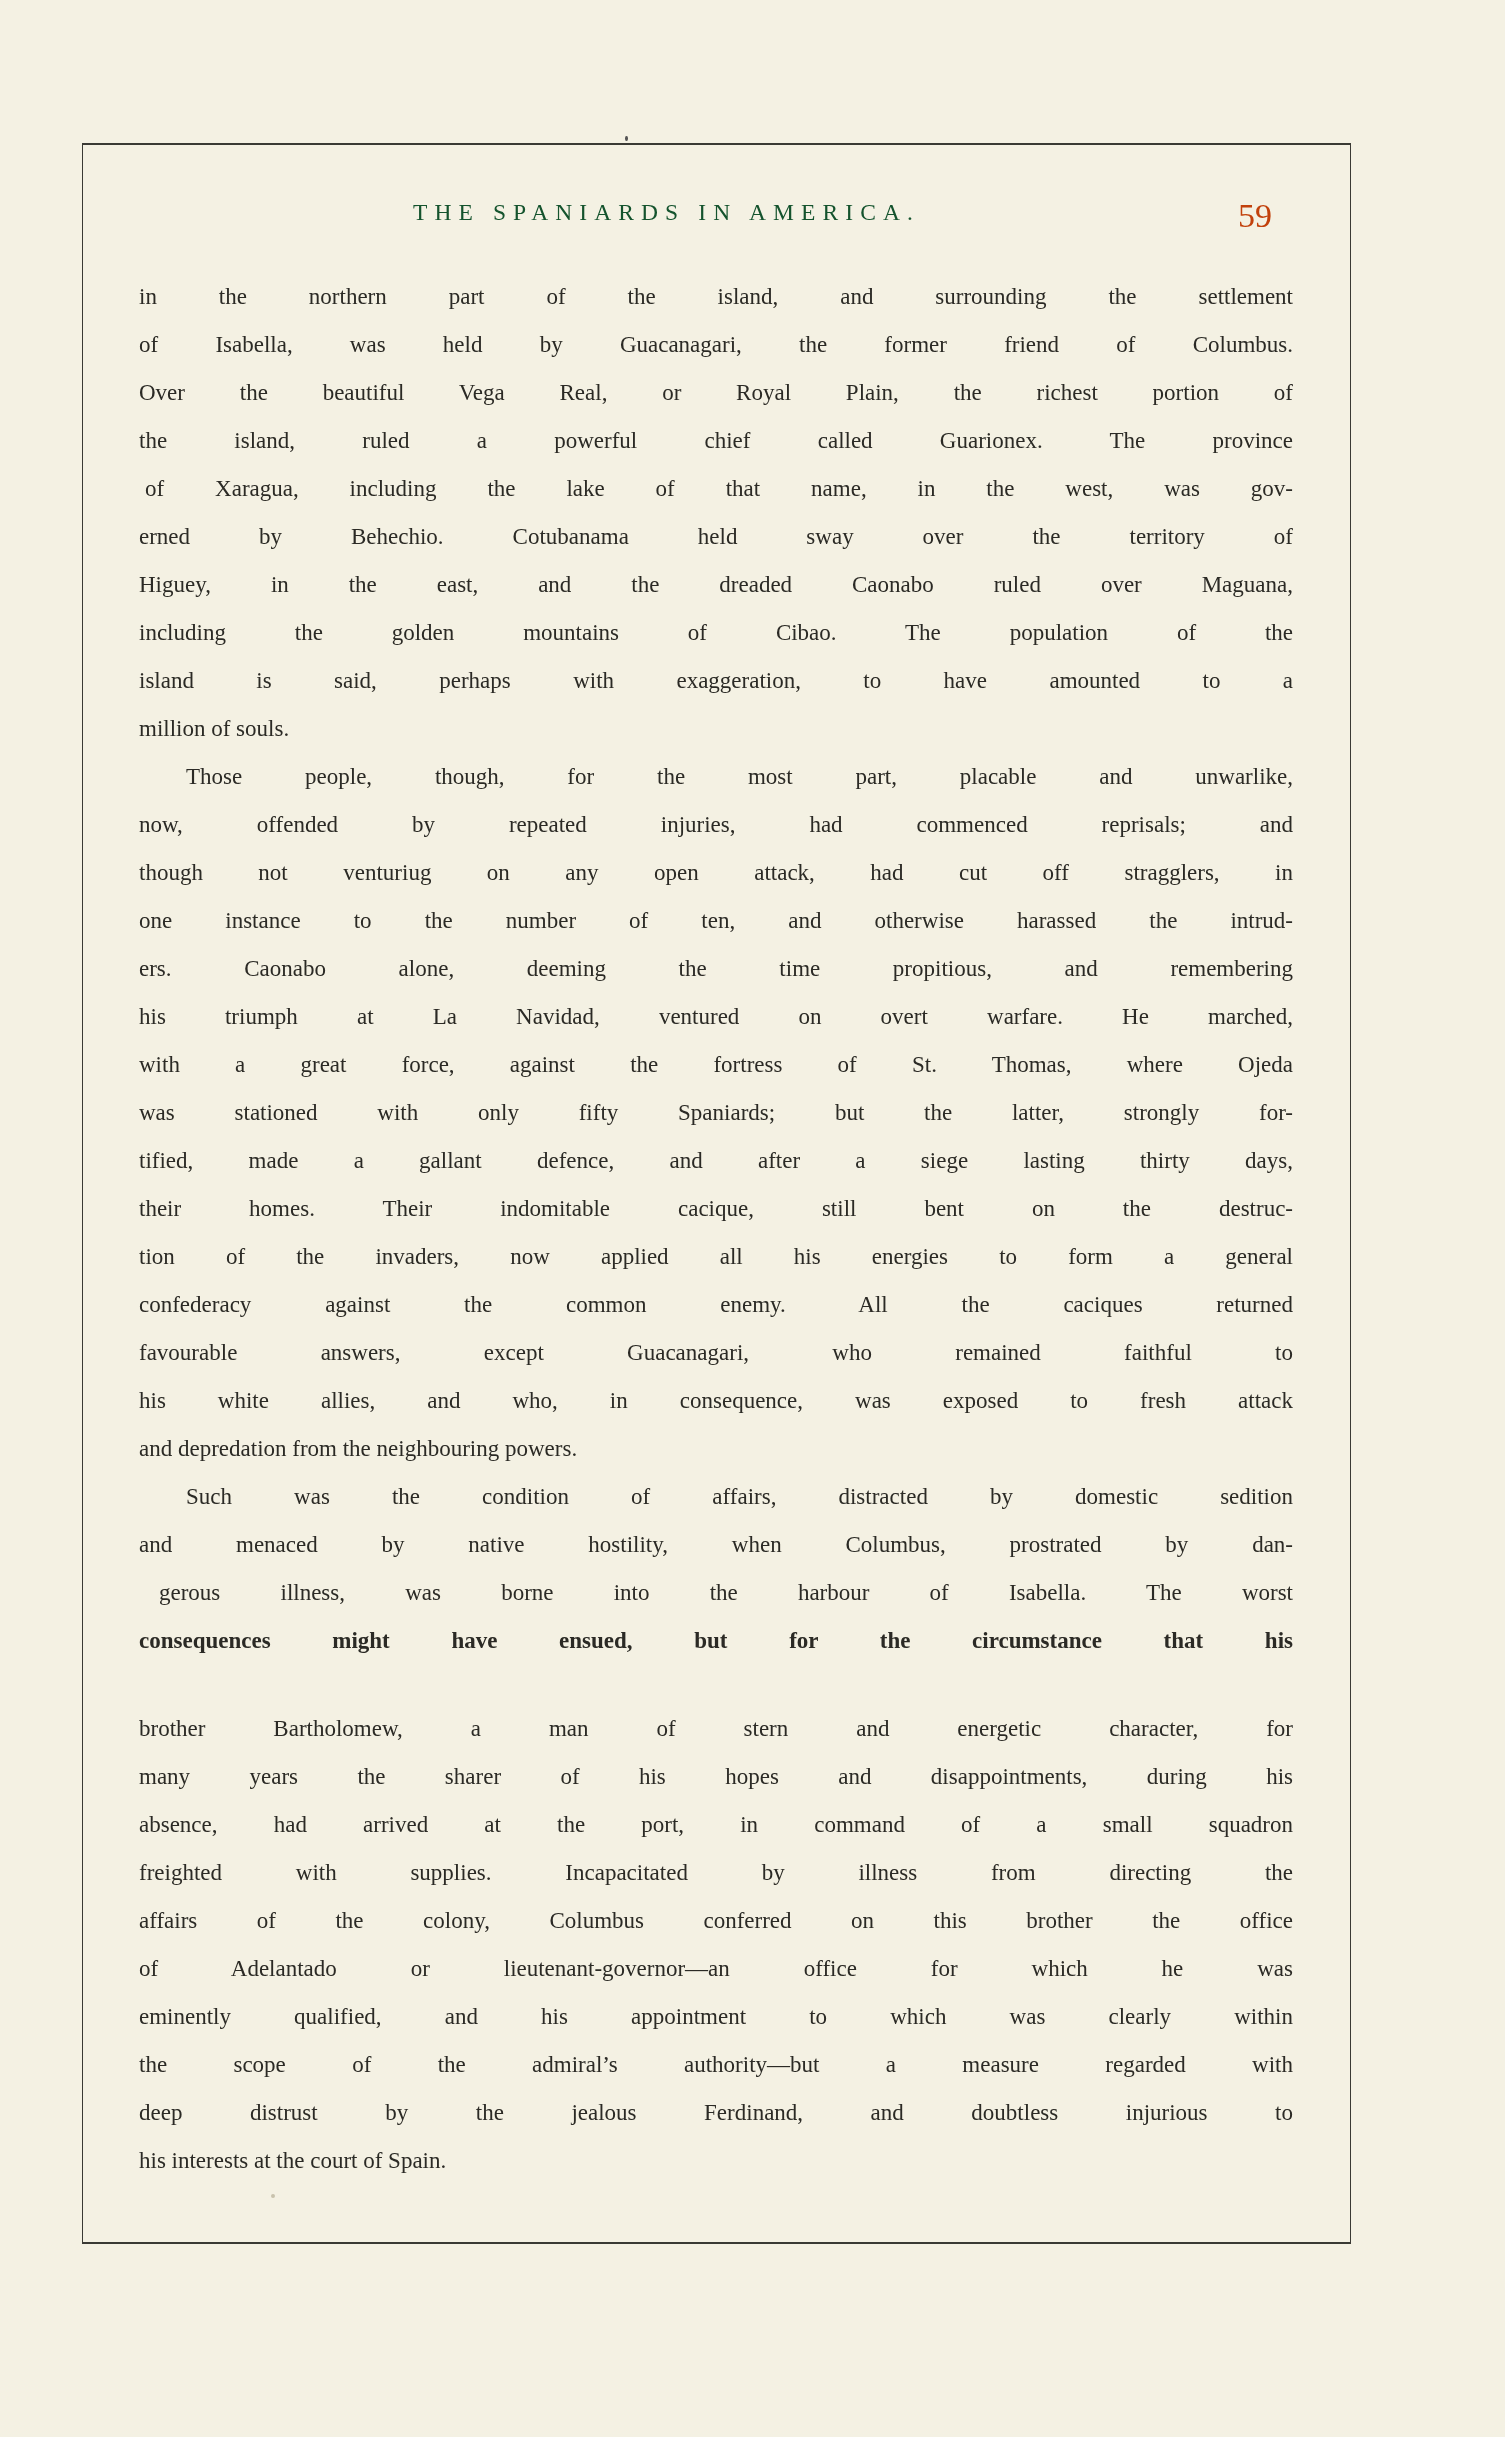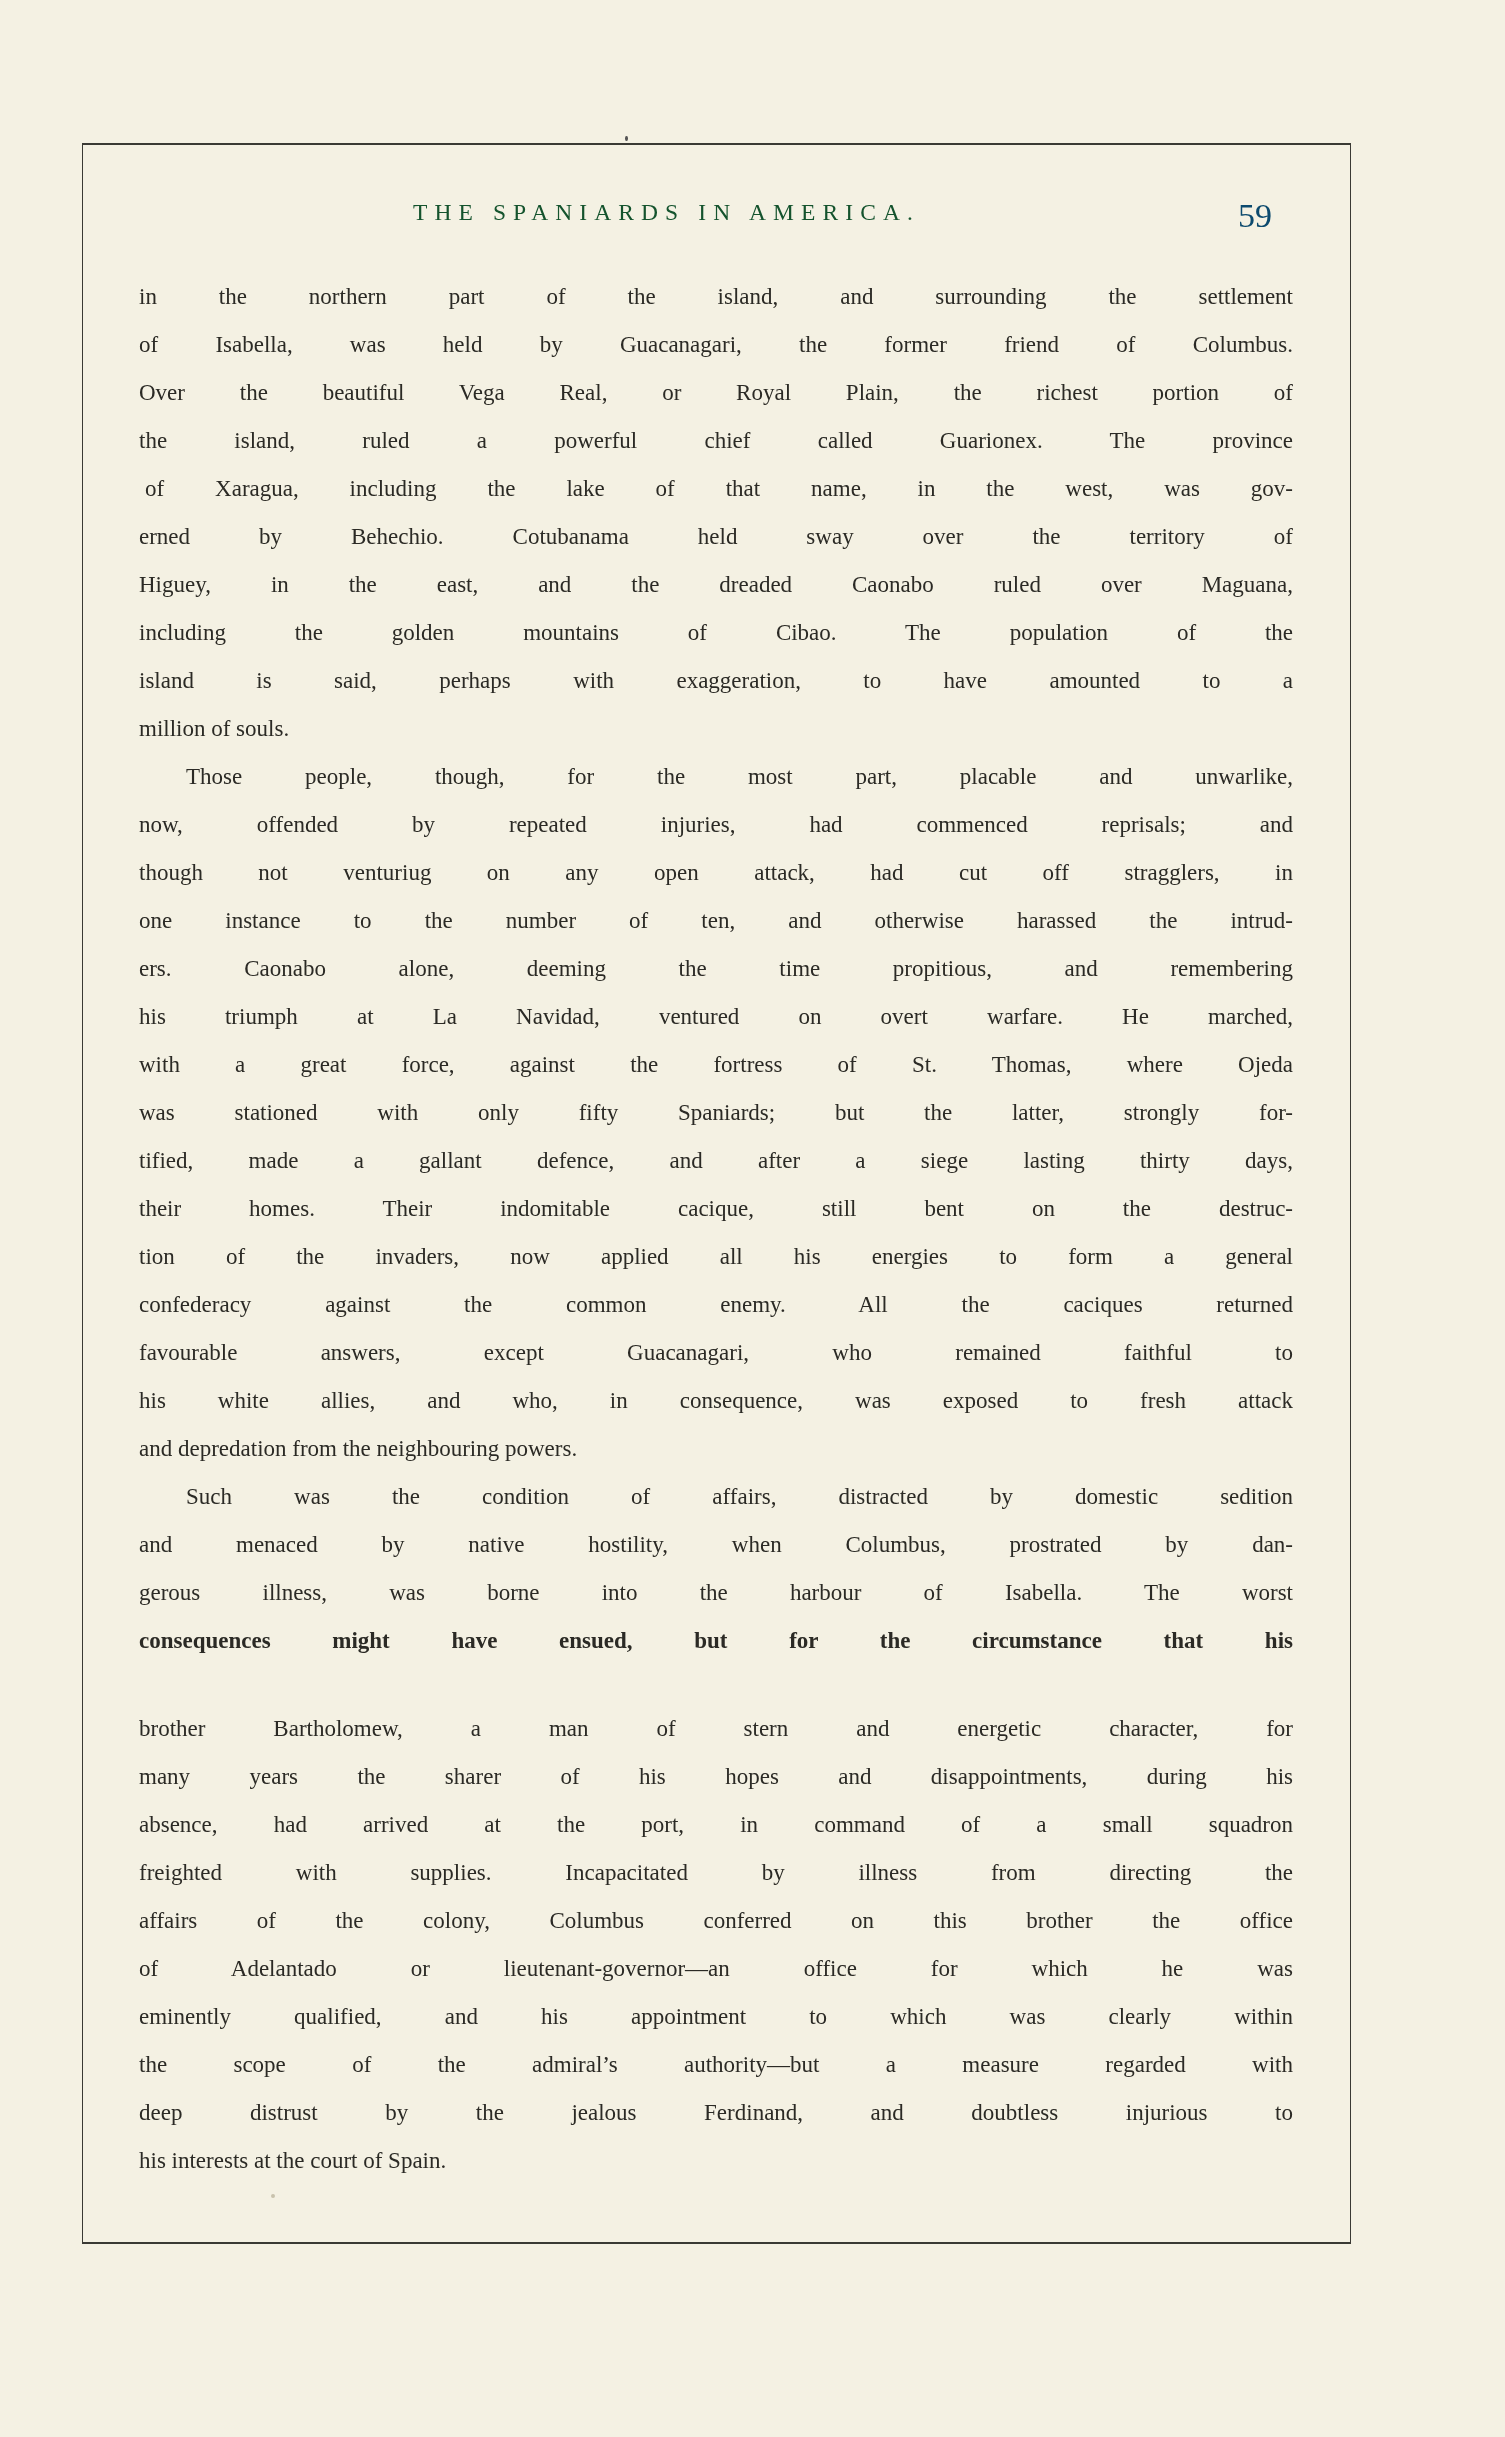--- a/index.html
+++ b/index.html
@@ -34,21 +34,21 @@
       font-size: 23.5px;
       letter-spacing: 7.1px;
       white-space: nowrap;
       color: #14532d;
     }
     .page-number {
       position: absolute;
       left: 1238px;
       top: 197px;
       font-size: 34px;
-      color: #0c4a6e;
+      color: #c2410c;
     }
     .body-text {
       position: absolute;
       left: 139px;
       top: 273px;
       width: 1154px;
     }
     .line {
       display: block;
       height: 48px;
@@ -110,21 +110,21 @@
     <span class="line" style="white-space: normal;">tion of the invaders, now applied all his energies to form a general</span>
     <span class="line" style="white-space: normal;">confederacy against the common enemy.  All the caciques returned</span>
     <span class="line" style="white-space: normal;">favourable answers, except Guacanagari, who remained faithful to</span>
     <span class="line" style="white-space: normal;">his white allies, and who, in consequence, was exposed to fresh attack</span>
     <span class="line last" style="white-space: normal;">and depredation from the neighbouring powers.</span>
   </div>
 
   <div>
     <span class="line indent" style="white-space: normal;">Such was the condition of affairs, distracted by domestic sedition</span>
     <span class="line" style="white-space: normal;">and menaced by native hostility, when Columbus, prostrated by dan-</span>
-    <span class="line" style="white-space: normal;">gerous illness, was borne into the harbour of Isabella.  The worst</span>
+    <span class="line" style="white-space: normal; margin-left: 20px;">gerous illness, was borne into the harbour of Isabella.  The worst</span>
     <span class="line" style="white-space: normal; font-weight: bold;">consequences might have ensued, but for the circumstance that his</span>
     <span class="line" style="white-space: normal; margin-top: 40px;">brother Bartholomew, a man of stern and energetic character, for</span>
     <span class="line" style="white-space: normal;">many years the sharer of his hopes and disappointments, during his</span>
     <span class="line" style="white-space: normal;">absence, had arrived at the port, in command of a small squadron</span>
     <span class="line" style="white-space: normal;">freighted with supplies.  Incapacitated by illness from directing the</span>
     <span class="line" style="white-space: normal;">affairs of the colony, Columbus conferred on this brother the office</span>
     <span class="line" style="white-space: normal;">of Adelantado or lieutenant-governor—an office for which he was</span>
     <span class="line" style="white-space: normal;">eminently qualified, and his appointment to which was clearly within</span>
     <span class="line" style="white-space: normal;">the scope of the admiral’s authority—but a measure regarded with</span>
     <span class="line" style="white-space: normal;">deep distrust by the jealous Ferdinand, and doubtless injurious to</span>

